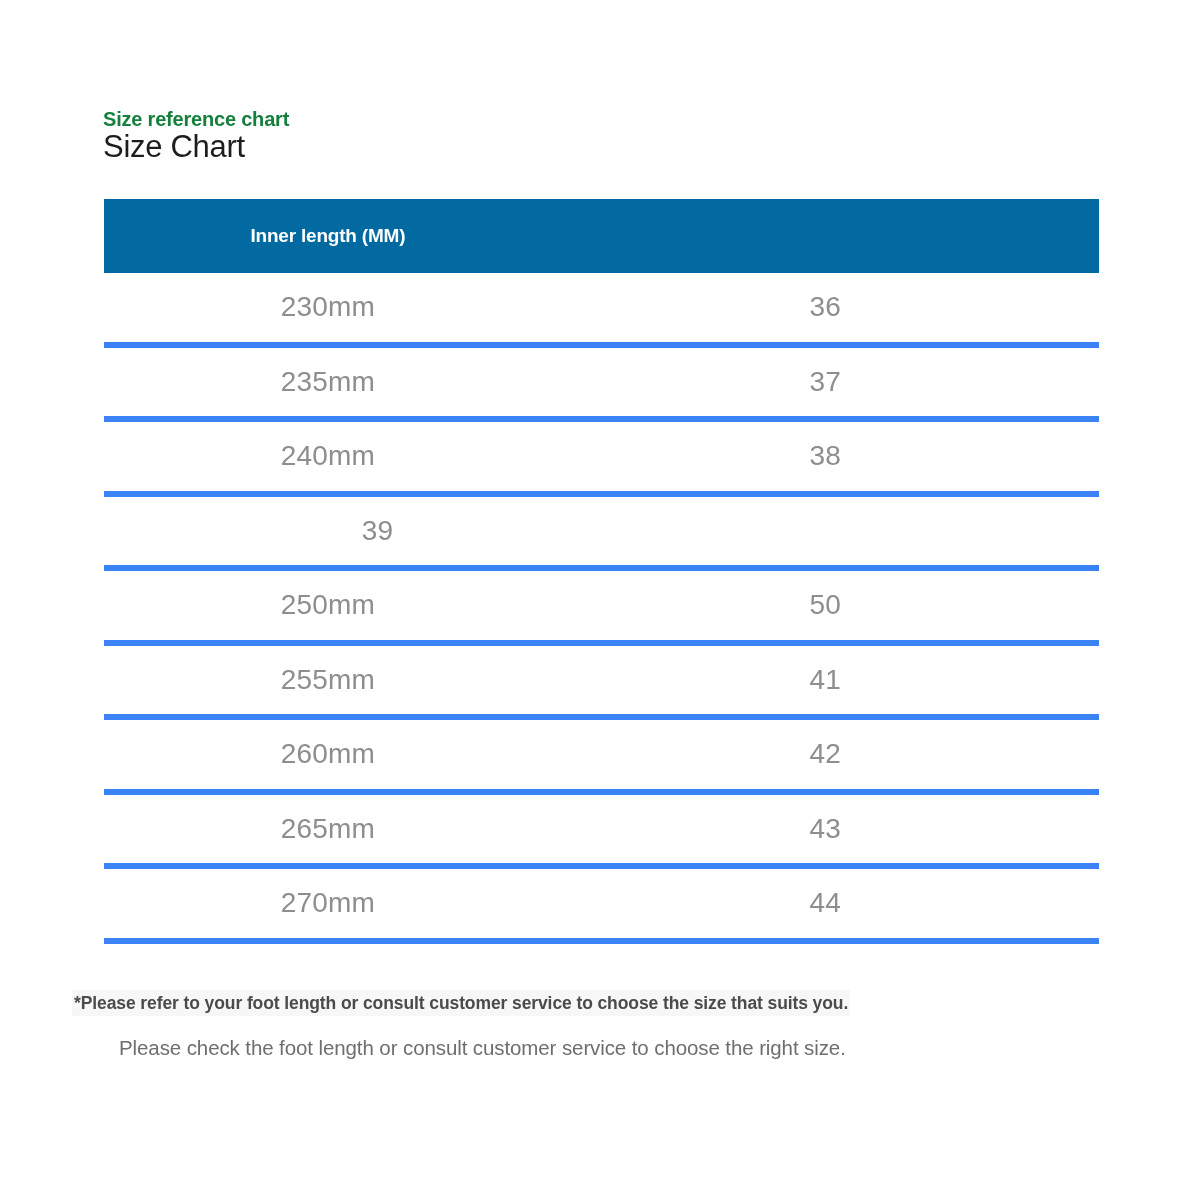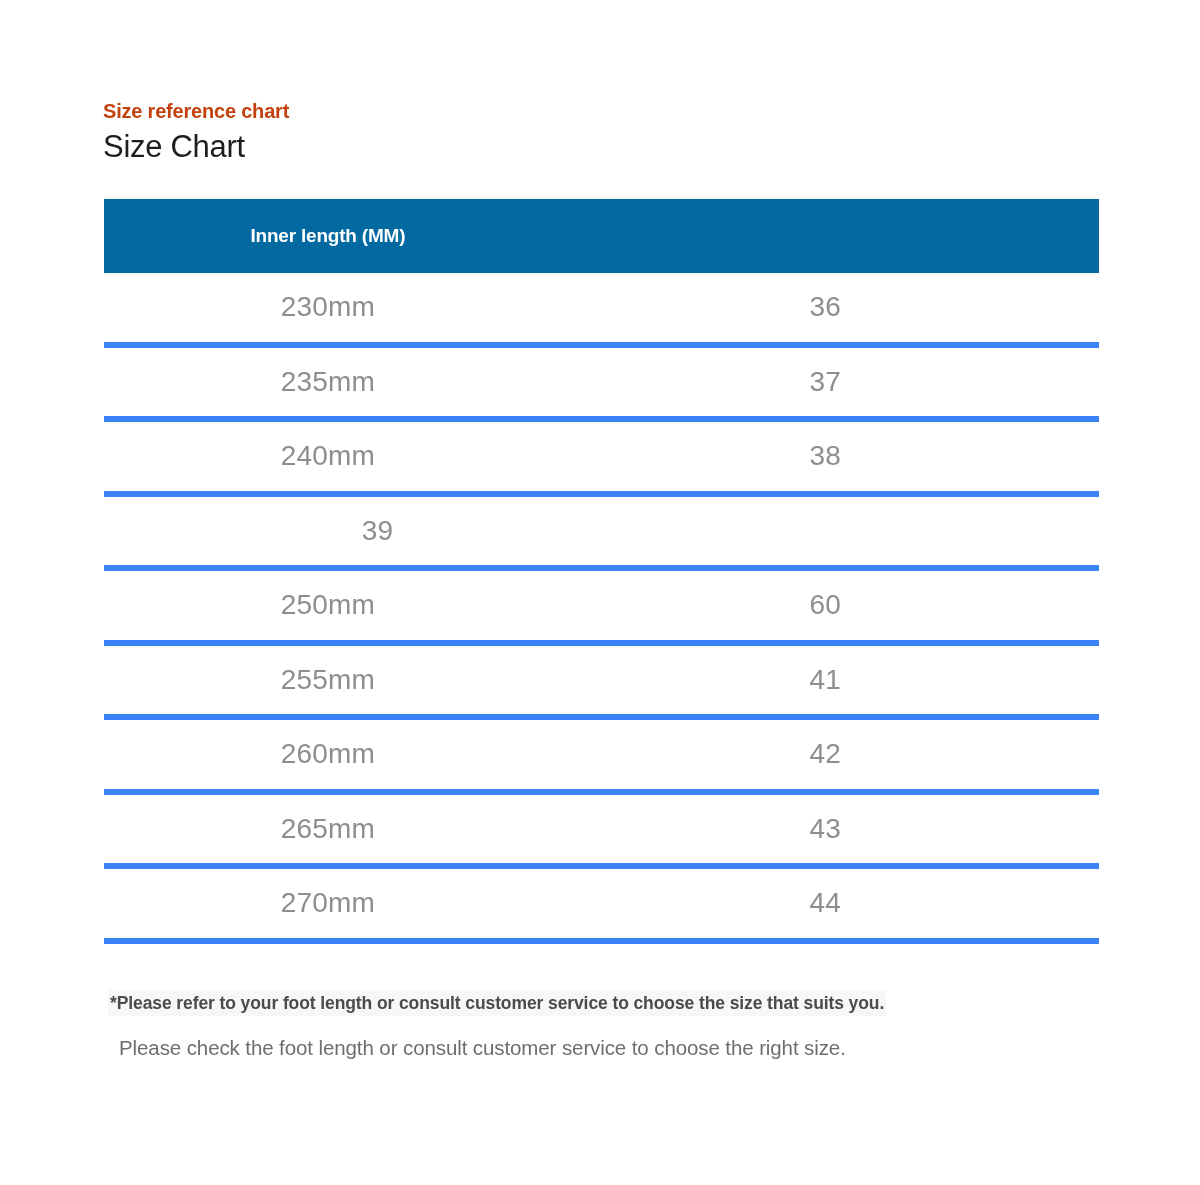--- a/index.html
+++ b/index.html
@@ -4,22 +4,22 @@
 <style>
   html,body{margin:0;padding:0;}
   body{
     width:1200px;height:1185px;
     background:#ffffff;
     font-family:"Liberation Sans", sans-serif;
     position:relative;
     overflow:hidden;
   }
   .subtitle{
-    position:absolute;left:103px;top:100px;
-    font-size:20px;font-weight:700;color:#c2410c;
+    position:absolute;left:103px;top:108px;
+    font-size:20px;font-weight:700;color:#15803d;
     letter-spacing:-0.2px;
   }
   .title{
     position:absolute;left:103px;top:129px;
     font-size:31px;font-weight:400;color:#1d1d1f;
     letter-spacing:-0.3px;
   }
   .size-table{
     position:absolute;left:104px;top:199px;width:995px;
   }
@@ -39,21 +39,20 @@
     border-bottom:6px solid #3b82f6;
   }
   .td{
     font-size:28px;color:#8e8e90;text-align:center;
     letter-spacing:0.2px;
   }
   .note-bold{
     position:absolute;left:72px;top:993px;
     font-size:17.5px;font-weight:700;color:#4b4b4b;
     letter-spacing:-0.1px;
-    margin-left:36px;
   }
   .note-bold .hl{
     background:#f7f7f7;
     padding:3px 2px;
   }
   .note-regular{
     position:absolute;left:119px;top:1036px;
     font-size:20.5px;font-weight:400;color:#6e6e70;
     letter-spacing:-0.1px;
   }
@@ -81,21 +80,21 @@
     </div>
     <div class="tr">
       <div class="td col-a">240mm</div>
       <div class="td col-b">38</div>
     </div>
     <div class="tr">
       <div class="td col-b">39</div>
     </div>
     <div class="tr">
       <div class="td col-a">250mm</div>
-      <div class="td col-b">60</div>
+      <div class="td col-b">50</div>
     </div>
     <div class="tr">
       <div class="td col-a">255mm</div>
       <div class="td col-b">41</div>
     </div>
     <div class="tr">
       <div class="td col-a">260mm</div>
       <div class="td col-b">42</div>
     </div>
     <div class="tr">

